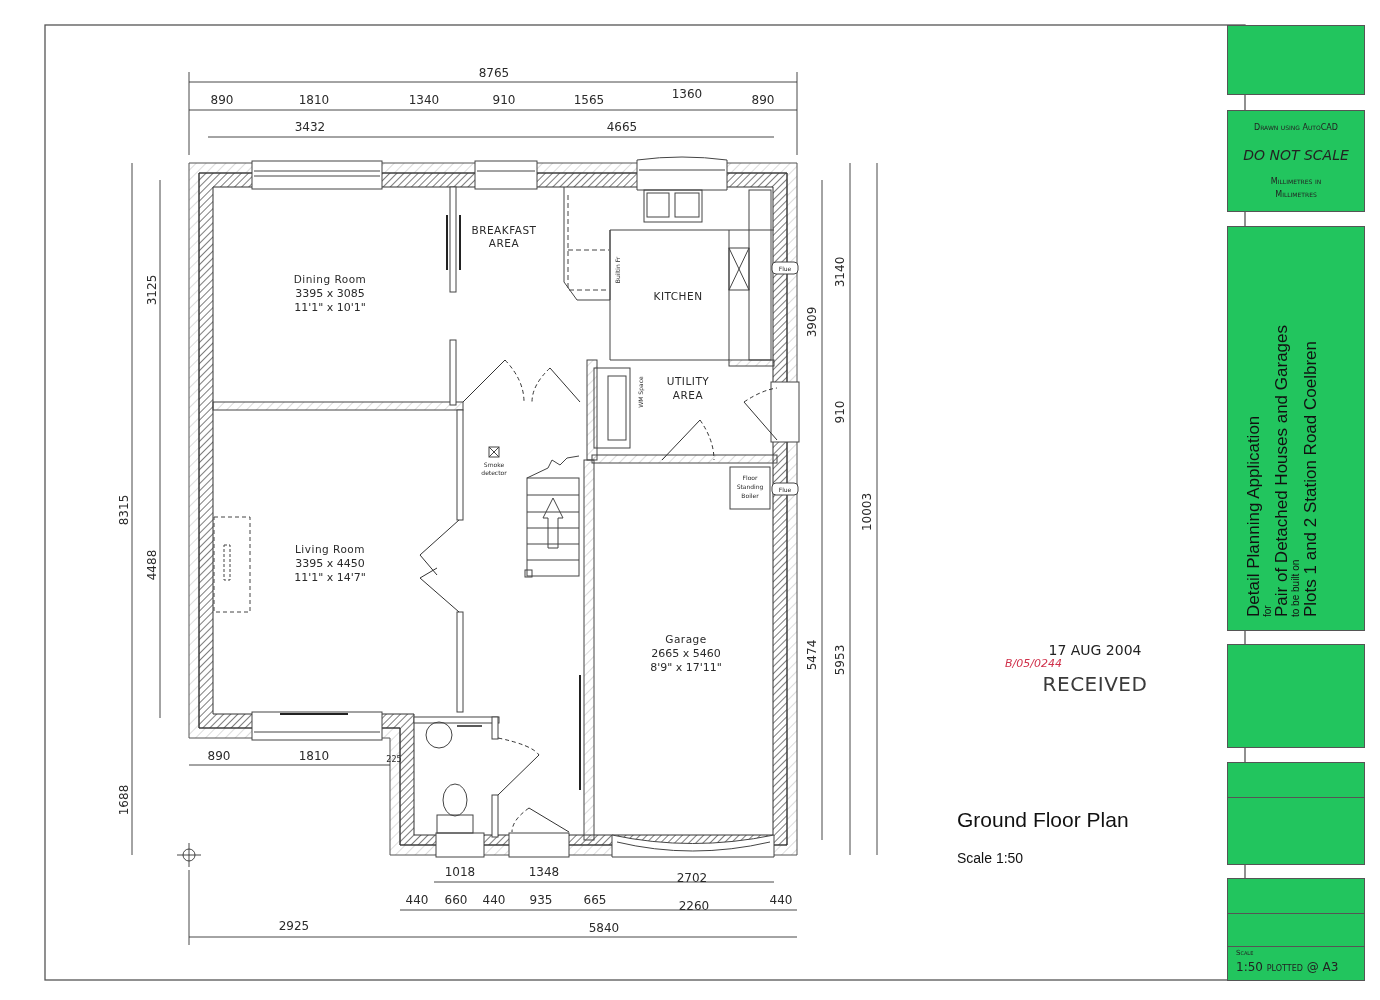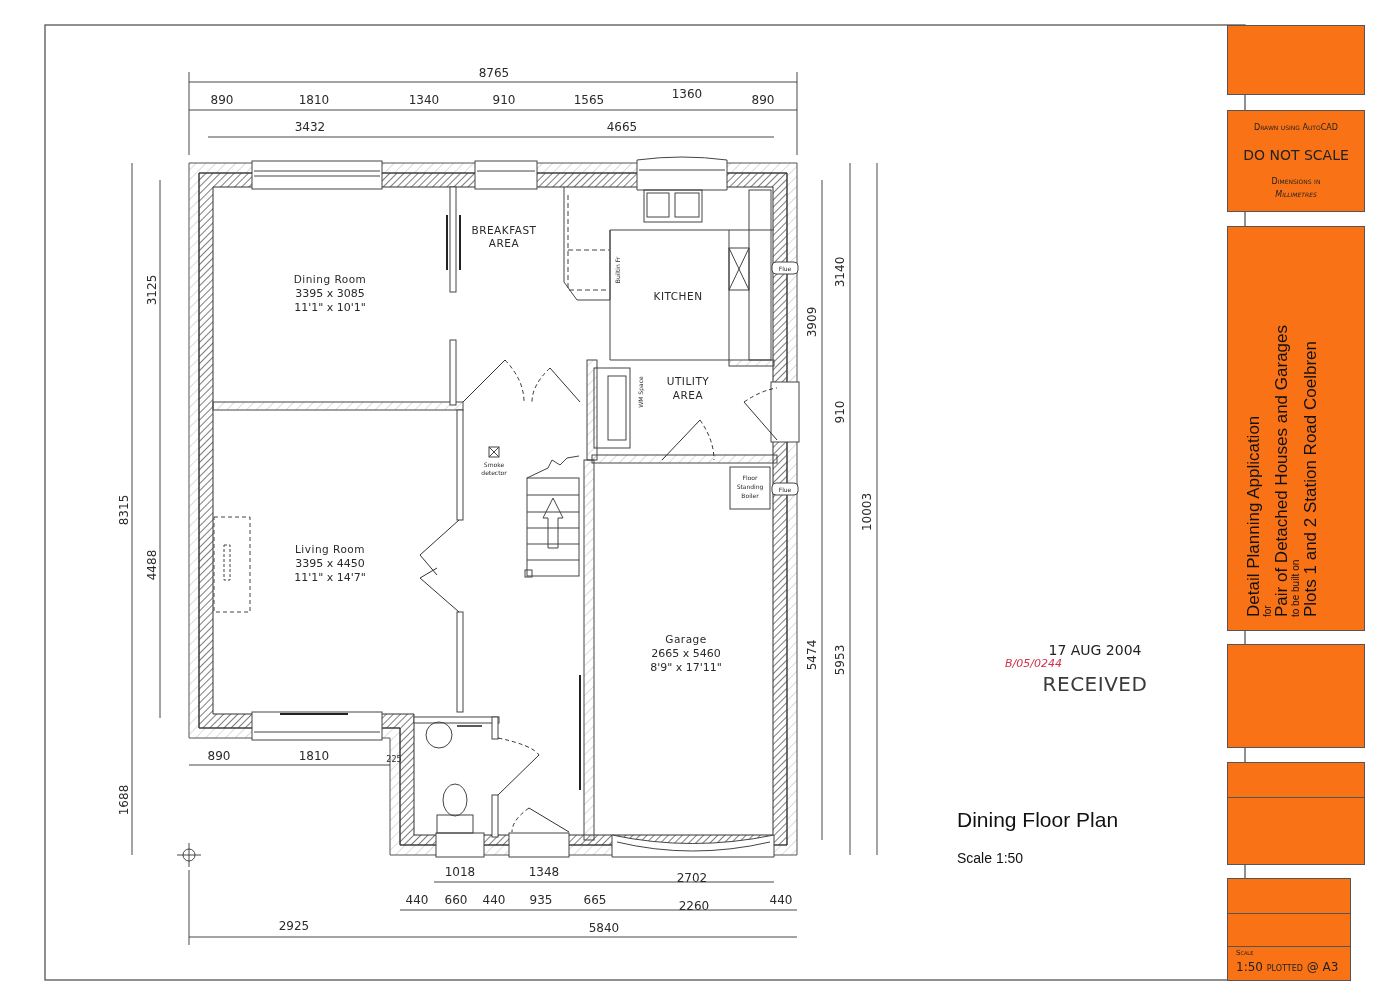--- a/index.html
+++ b/index.html
@@ -5,21 +5,21 @@
   html, body { margin:0; padding:0; background:#ffffff; }
   body { width:1380px; height:1000px; position:relative; overflow:hidden;
          font-family:"Liberation Sans", sans-serif; color:#222; }
   #sheet { position:absolute; left:0; top:0; width:1380px; height:1000px;padding-left:32px; }
   svg text { font-family:"DejaVu Sans", sans-serif; fill:#2a2a2a; }
   .dim { font-size:12px; }
   .dim-s { font-size:8px; }
   .room-name { font-size:10.5px; letter-spacing:0.5px; }
   .room-dims { font-size:11px; }
   .tiny { font-size:6px; }
-  .title-block { position:absolute; border:1.3px solid #555; background:#f97316; box-sizing:border-box; }
+  .title-block { position:absolute; border:1.3px solid #555; background:#22c55e; box-sizing:border-box; }
   .tb-text { position:absolute; left:0; right:0; text-align:center; font-family:"DejaVu Sans", sans-serif; color:#222; }
   .stamp { position:absolute; font-family:"DejaVu Sans", sans-serif; color:#3a3a3a; }
   .gfp { position:absolute; font-family:"Liberation Sans", sans-serif; color:#111; }
 </style>
 </head>
 <body>
 
 <div id="sheet">
 <svg width="1380" height="1000" viewBox="0 0 1380 1000" xmlns="http://www.w3.org/2000/svg">
   <defs>
@@ -248,47 +248,47 @@
 </svg>
 </div>
 
 <div class="stamp" style="left:1005px;top:632px;width:180px;">
   <div style="font-size:14px;text-align:center;margin-top:10px;color:#222;">17 AUG 2004</div>
   <div style="font-size:11px;text-align:left;color:#d0304a;font-style:italic;line-height:11px;">B/05/0244</div>
   <div style="font-size:20px;text-align:center;letter-spacing:0.5px;line-height:30px;">RECEIVED</div>
 </div>
 
 <div class="gfp" style="left:957px;top:808px;">
-  <div style="font-size:21px;">Dining Floor Plan</div>
+  <div style="font-size:21px;">Ground Floor Plan</div>
   <div style="font-size:14px;margin-top:18px;">Scale 1:50</div>
 </div>
 
 <div class="title-block" style="left:1227px;top:25px;width:138px;height:70px;"></div>
 
 <div class="title-block" style="left:1227px;top:110px;width:138px;height:102px;">
   <div class="tb-text" style="top:12px;font-size:8px;font-variant:small-caps;">Drawn using AutoCAD</div>
-  <div class="tb-text" style="top:36px;font-size:14px;">DO NOT SCALE</div>
-  <div class="tb-text" style="top:66px;font-size:8px;font-variant:small-caps;">Dimensions in</div>
-  <div class="tb-text" style="top:79px;font-size:8px;font-variant:small-caps;font-style:italic;">Millimetres</div>
+  <div class="tb-text" style="top:36px;font-size:14px;font-style:italic;">DO NOT SCALE</div>
+  <div class="tb-text" style="top:66px;font-size:8px;font-variant:small-caps;">Millimetres in</div>
+  <div class="tb-text" style="top:79px;font-size:8px;font-variant:small-caps;">Millimetres</div>
 </div>
 
 <div class="title-block" style="left:1227px;top:226px;width:138px;height:405px;">
   <div style="position:absolute;left:17px;top:390px;width:380px;transform-origin:0 0;transform:rotate(-90deg);font-family:'Liberation Sans',sans-serif;color:#111;line-height:1.05;">
     <div style="font-size:17px;">Detail Planning Application</div>
     <div style="font-size:10px;">for</div>
     <div style="font-size:17px;">Pair of Detached Houses and Garages</div>
     <div style="font-size:10px;">to be built on</div>
     <div style="font-size:17px;">Plots 1 and 2 Station Road Coelbren</div>
   </div>
 </div>
 
 <div class="title-block" style="left:1227px;top:644px;width:138px;height:104px;"></div>
 
 <div class="title-block" style="left:1227px;top:762px;width:138px;height:103px;">
   <div style="position:absolute;left:0;right:0;top:34px;border-top:1.2px solid #555;"></div>
 </div>
 
-<div class="title-block" style="left:1227px;top:878px;width:124px;height:103px;text-align:right;">
+<div class="title-block" style="left:1227px;top:878px;width:138px;height:103px;text-align:right;">
   <div style="position:absolute;left:0;right:0;top:34px;border-top:1.2px solid #555;"></div>
   <div style="position:absolute;left:0;right:0;top:67px;border-top:1.2px solid #555;"></div>
   <div style="position:absolute;left:8px;top:70px;font-size:7px;font-variant:small-caps;font-family:'DejaVu Sans',sans-serif;">Scale</div>
   <div style="position:absolute;left:8px;top:81px;font-size:12px;font-variant:small-caps;font-family:'DejaVu Sans',sans-serif;">1:50 plotted @ A3</div>
 </div>
 
 </body></html>

